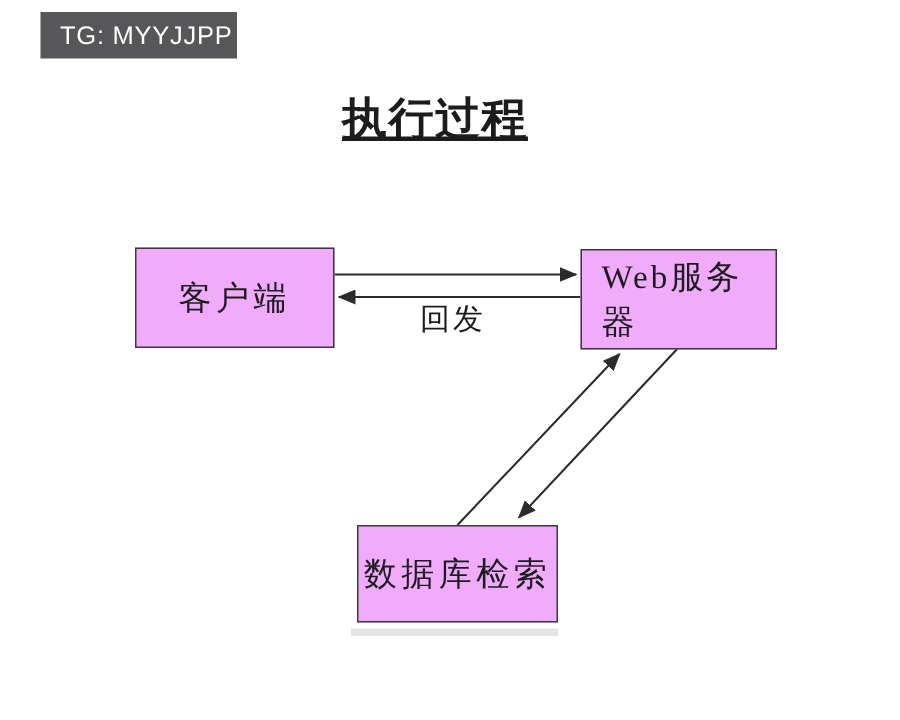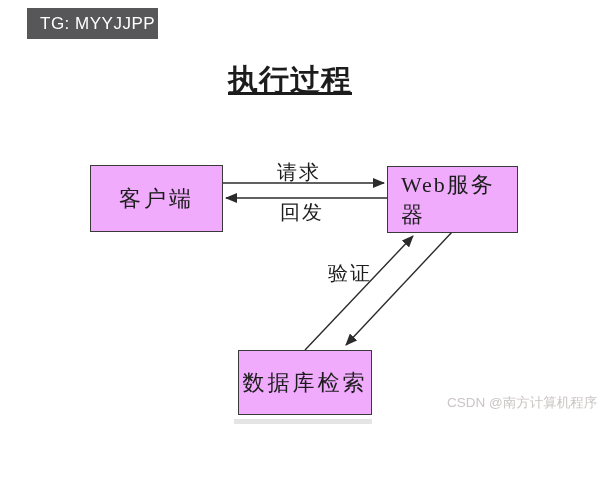--- a/index.html
+++ b/index.html
@@ -89,20 +89,17 @@
   <div class="node node-web">
     <span>Web服务器</span>
   </div>
 
   <div class="node node-db">
     <span>数据库检索</span>
   </div>
 
   <div class="shadow-line"></div>
 
-  <div class="edge-label lbl-request">请求</div>
   <div class="edge-label lbl-postback">回发</div>
-  <div class="edge-label lbl-verify">验证</div>
 
-  <div class="watermark">CSDN @南方计算机程序</div>
 
 
 </div>
 
 </body></html>

